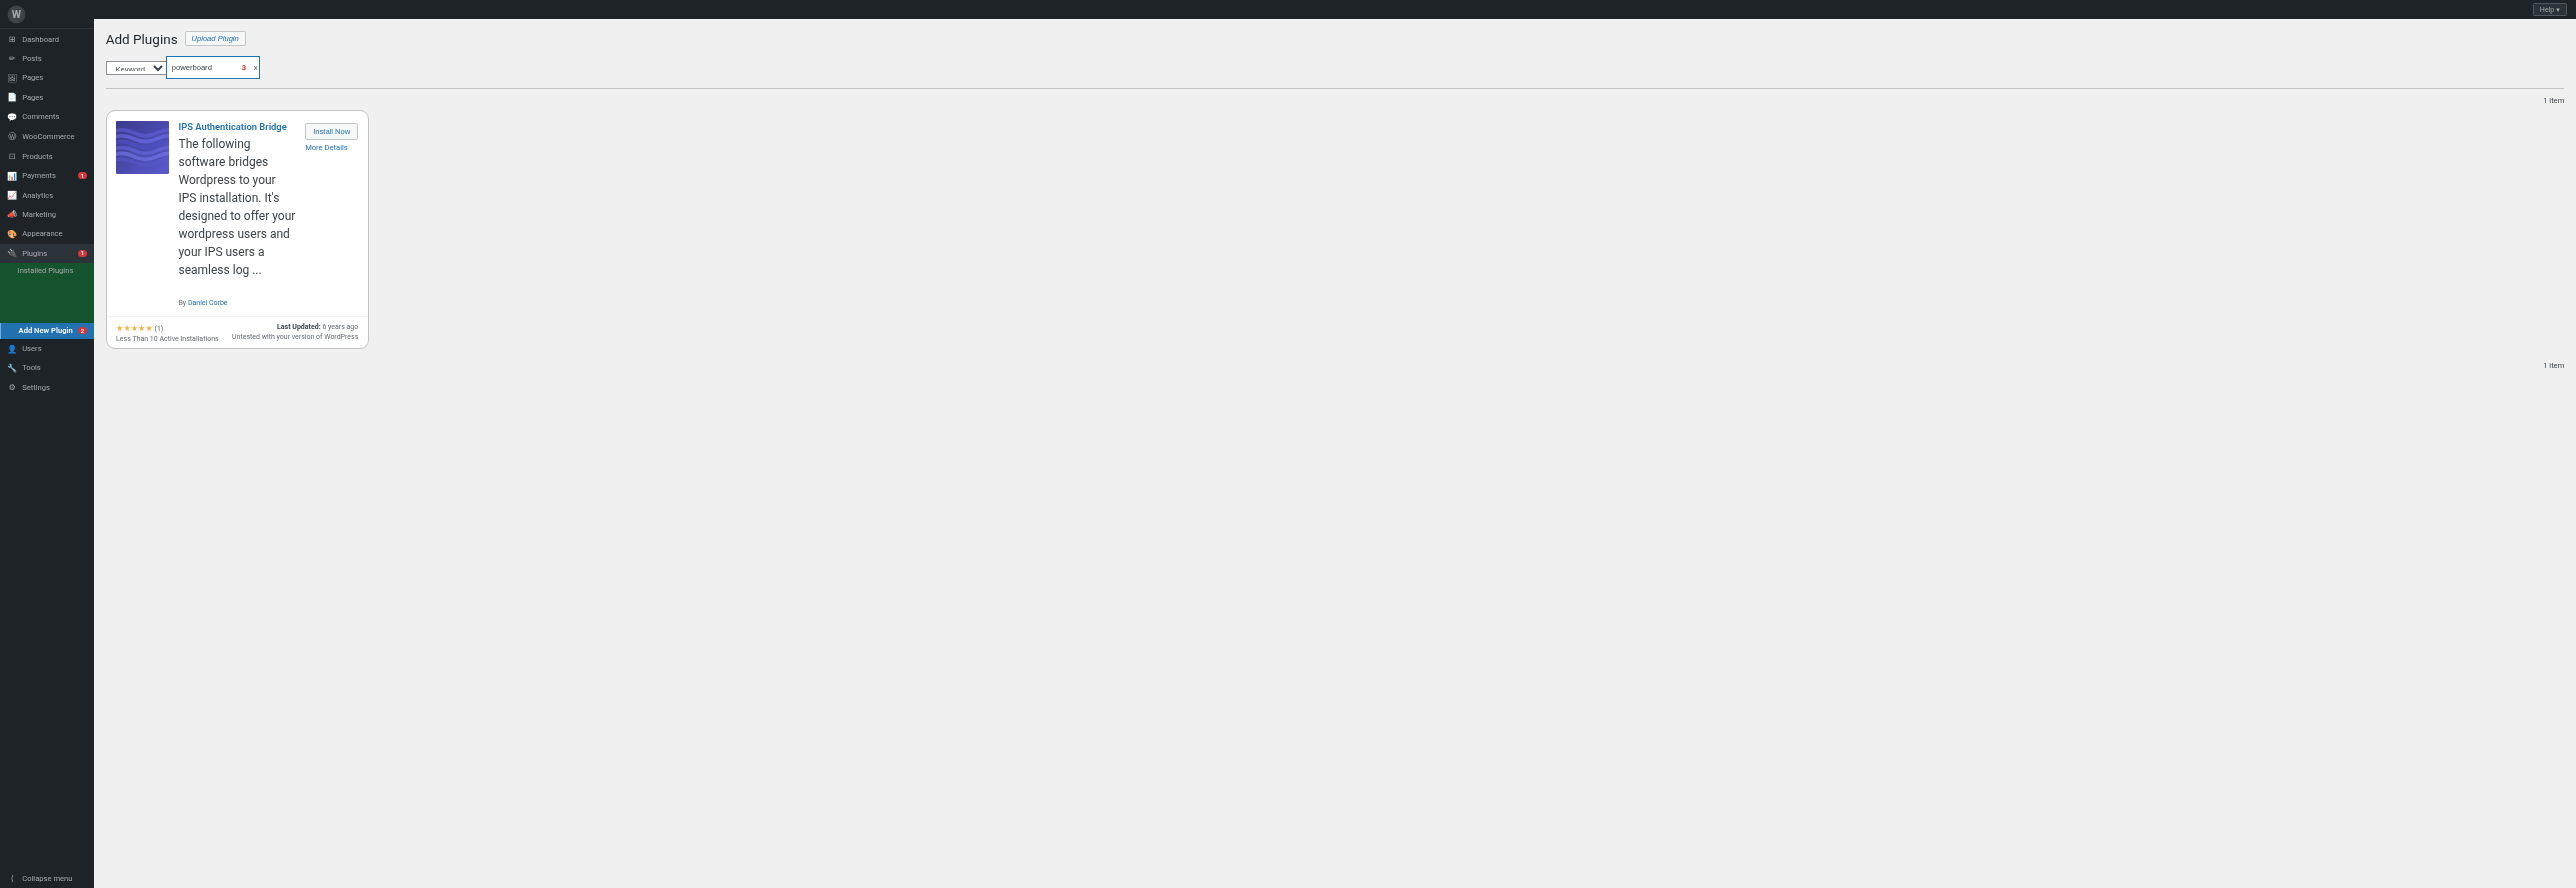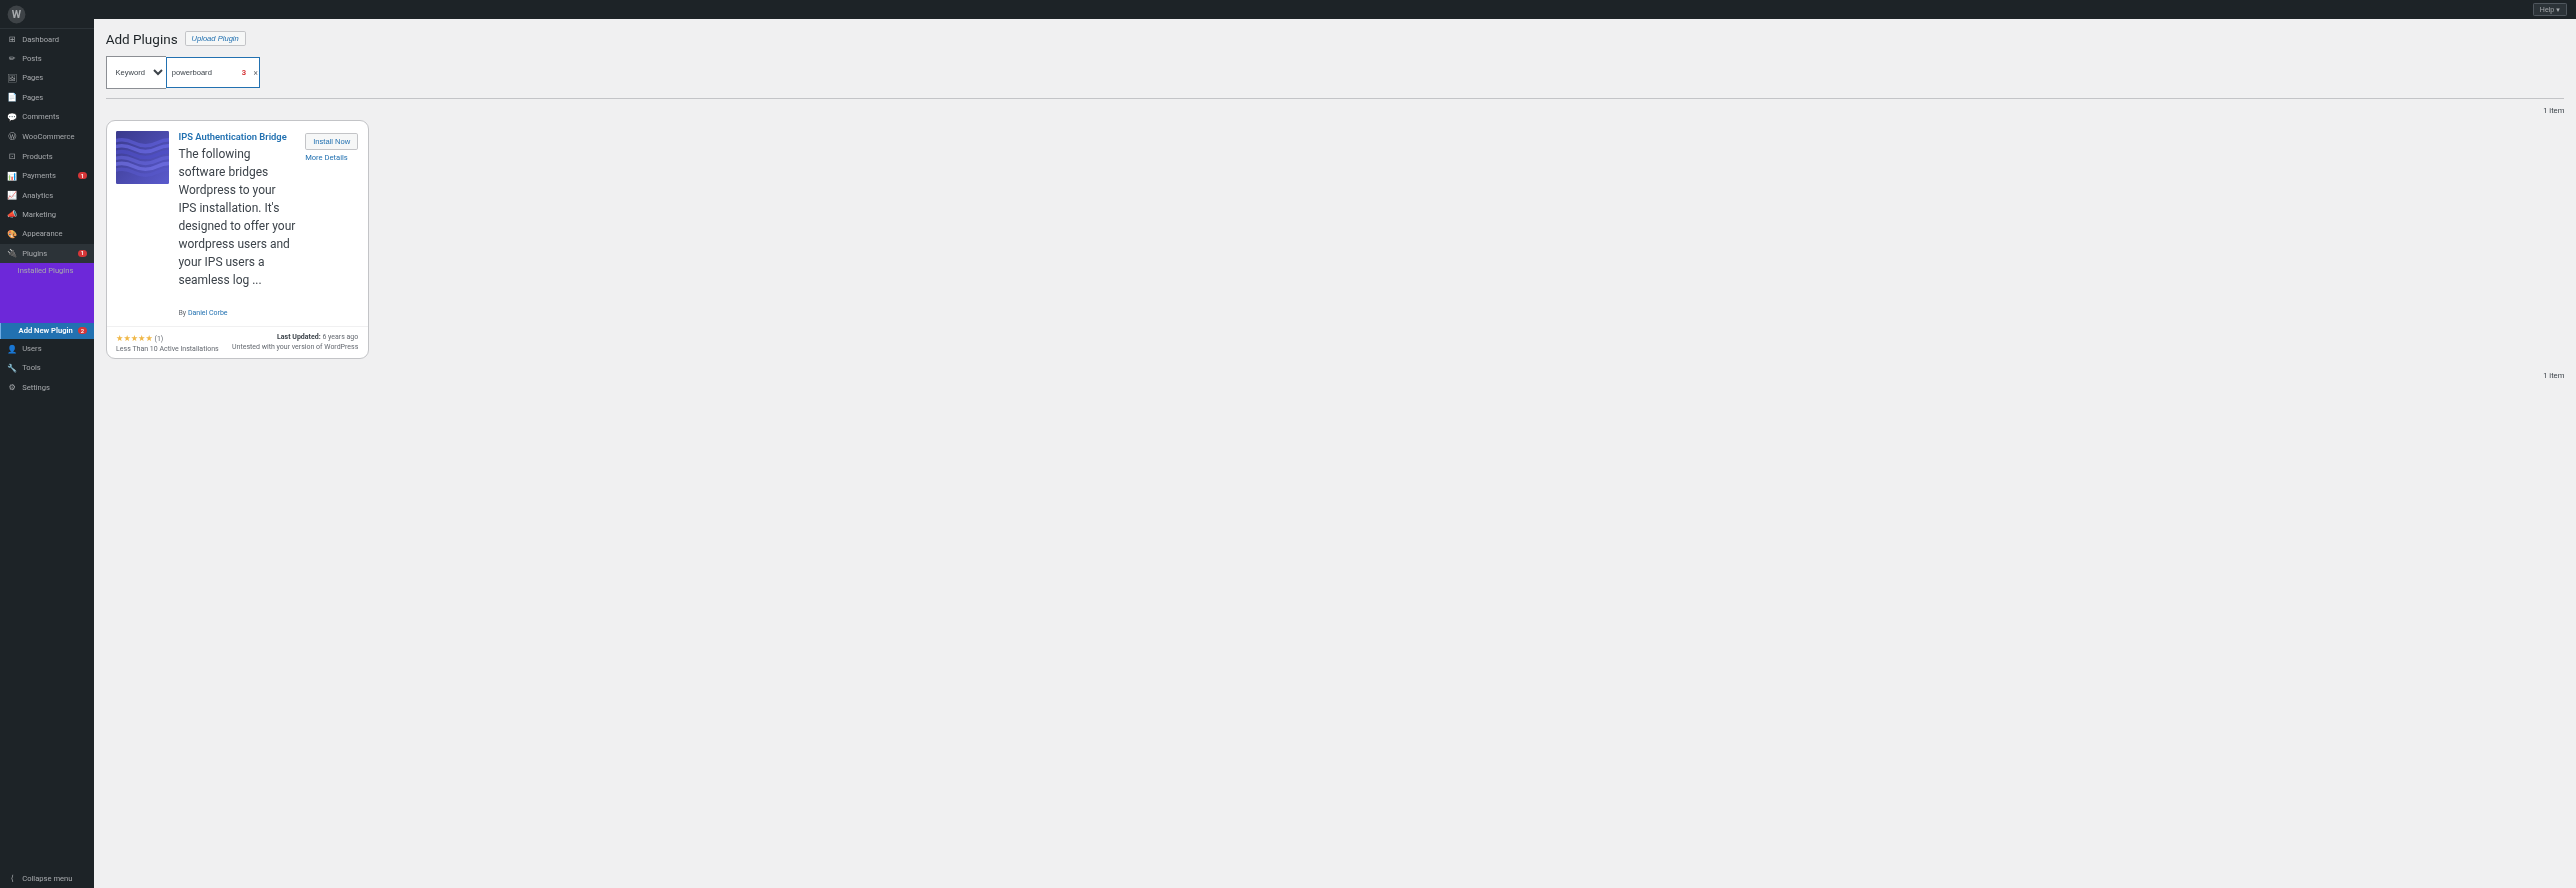--- a/index.html
+++ b/index.html
@@ -32,21 +32,21 @@
     .sidebar-item .badge {
       background: #d63638;
       color: #fff;
       border-radius: 5.9px;
       font-size: 5.9px;
       padding: 0.6px 2.9px;
       margin-left: auto;
       font-weight: 600;
     }
     .sidebar-item.plugins-active { background: #2c3338; }
-    .sidebar-submenu { background: #6d28d9; }
+    .sidebar-submenu { background: #14532d; }
     .sidebar-submenu .sidebar-item { padding: 3.5px 7px 3.5px 17.6px; font-size: 7.6px; color: #a7aaad; }
     .sidebar-submenu .sidebar-item.current { color: #fff; background: #2271b1; border-left: 1.8px solid #72aee6; margin-top: 44px; }
 
     
     .main-content { flex: 1; display: flex; flex-direction: column; }
 
     
     .topbar {
       background: #1d2327;
       height: 19px;
@@ -118,33 +118,33 @@
       margin-bottom: 9.4px;
       justify-content: flex-end;
     }
     .search-select {
       border: 0.6px solid #8c8f94;
       border-right: none;
       padding: 2.3px 4.7px;
       background: #fff;
       font-size: 7.6px;
       color: #3c434a;
-      height: 33px;
+      height: 14px;
       cursor: pointer;
     }
     .search-input-wrapper {
       position: relative;
       display: flex;
       align-items: center;
     }
     .search-input {
       border: 1.2px solid #2271b1;
       padding: 2.3px 16.4px 2.3px 4.7px;
       font-size: 7.6px;
-      height: 31px;
+      height: 23px;
       width: 94px;
       color: #3c434a;
       outline: none;
     }
     .search-badge {
       position: absolute;
       right: 14px;
       color: #d63638;
       font-weight: 700;
       font-size: 7.6px;

